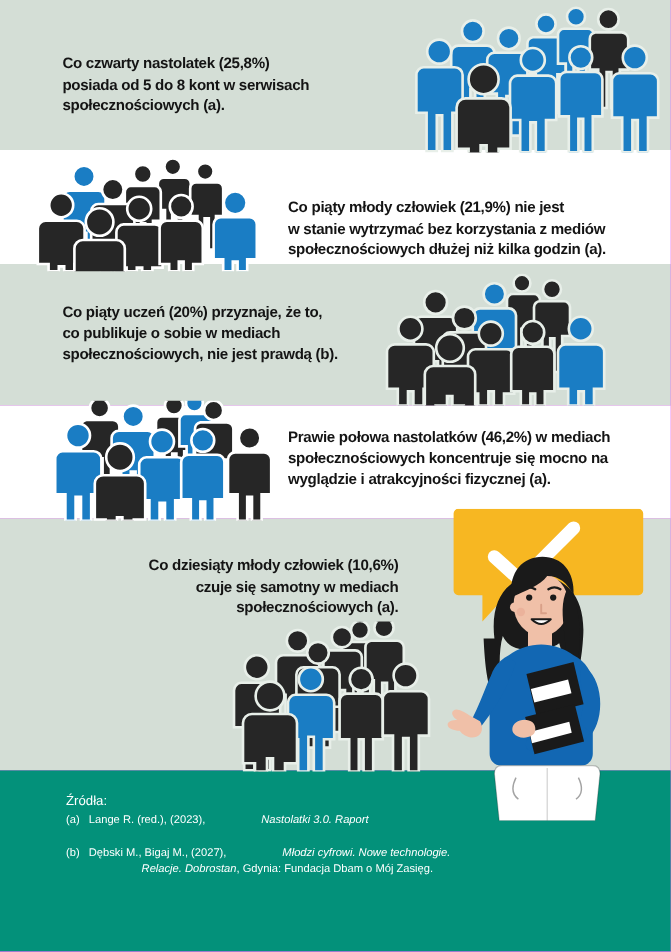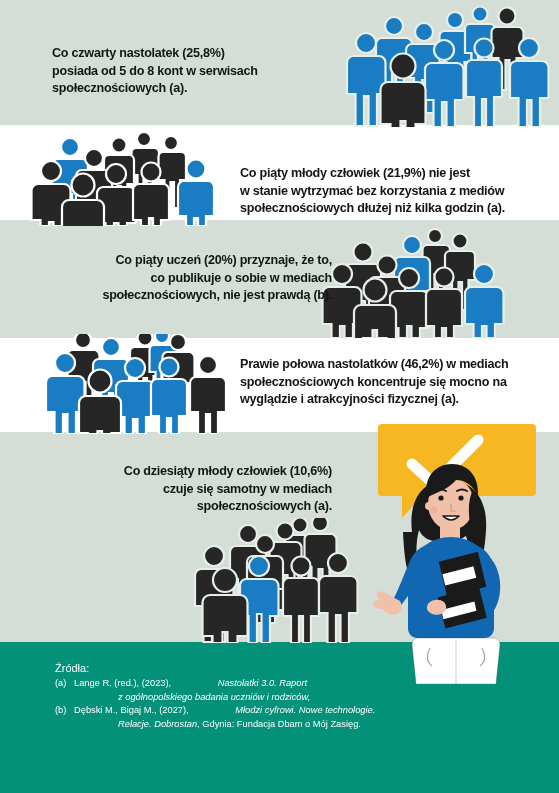--- a/index.html
+++ b/index.html
@@ -212,21 +212,21 @@
         </g>
 
         <g fill="#262626">
           <circle cx="55" cy="62" r="11.5"></circle>
             <path d="M41 77h28a7 7 0 0 1 7 7v32h-9.5v-6h-9.5v-8h-4.5v8h-9.5v6H34V84a7 7 0 0 1 7-7z"></path>
         </g>
       </g>
     </svg>
   </div>
 
-  <div class="stat-text" style="top:252px;left:52px;width:280px;text-align:right;">Co piąty uczeń (20%) przyznaje, że to,
+  <div class="stat-text" style="top:252px;left:52px;width:280px;">Co piąty uczeń (20%) przyznaje, że to,
 co publikuje o sobie w mediach
 społecznościowych, nie jest prawdą (b).</div>
 
   <div class="crowd" style="top:334px;left:38px;">
     <svg width="195" height="100" viewBox="0 0 195 100" xmlns="http://www.w3.org/2000/svg">
       <g stroke="#ffffff" stroke-width="2.2">
 
         <g fill="#262626">
           <circle cx="45" cy="6" r="8"></circle>
             <path d="M34 16h22a5.5 5.5 0 0 1 5.5 5.5V46h-7v26h-7V48h-4v24h-7V46h-7V21.5A5.5 5.5 0 0 1 34 16z"></path>
@@ -388,21 +388,21 @@
       <path d="M96 216v44" fill="none" stroke="#1a1a1a" stroke-width="1" stroke-opacity="0.2"></path>
     </svg>
   </div>
 
   <div class="sources" style="top:662px;left:55px;width:340px;">
     <div class="src-title">Źródła:</div>
     <div class="src-list">
 
       <div class="src-item">
         <div class="src-marker">(a)</div>
-        <div class="src-body"><span>Lange R. (red.), (2023), </span><i>Nastolatki 3.0. Raport</i><br><i>z ogólnopolskiego badania uczniów i rodziców,</i><br></div>
+        <div class="src-body"><span>Lange R. (red.), (2023), </span><i>Nastolatki 3.0. Raport</i><br><br></div>
       </div>
 
       <div class="src-item">
         <div class="src-marker">(b)</div>
         <div class="src-body"><span>Dębski M., Bigaj M., (2027), </span><i>Młodzi cyfrowi. Nowe technologie.</i><br><i>Relacje. Dobrostan</i><span>, Gdynia: Fundacja Dbam o Mój Zasięg.</span></div>
       </div>
 
     </div>
   </div>
 

